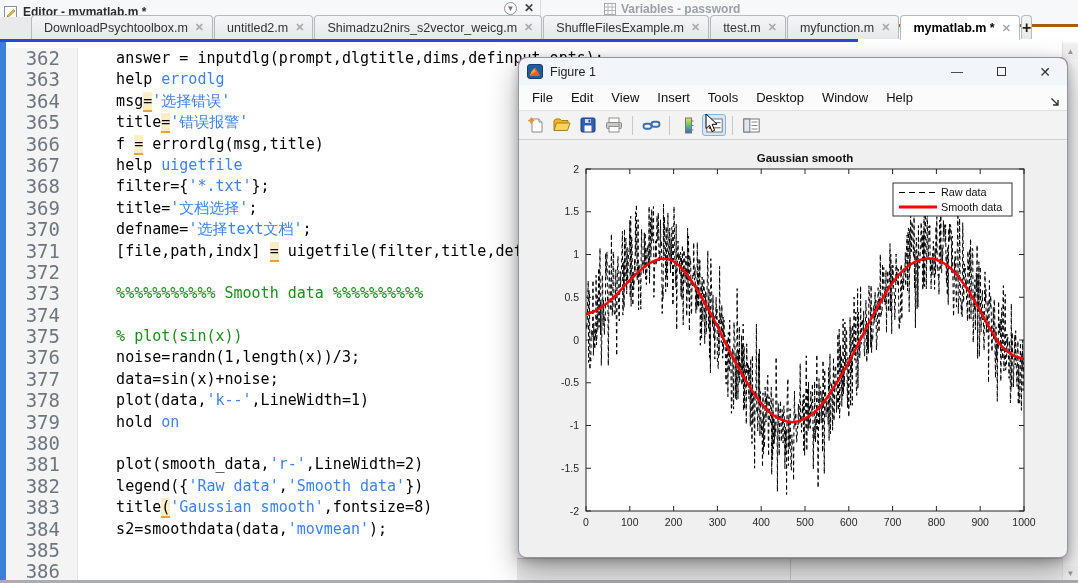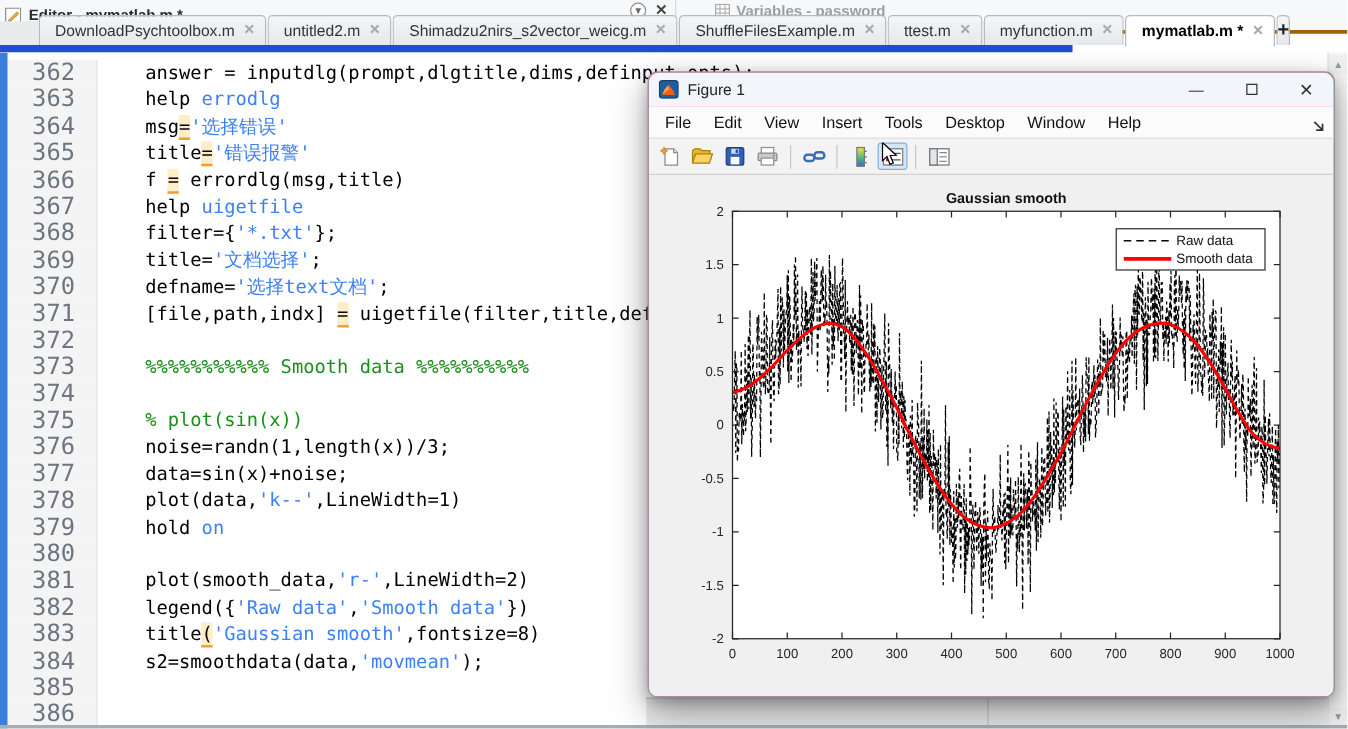--- a/index.html
+++ b/index.html
@@ -13,26 +13,26 @@
     position:absolute; left:0; top:0; width:1078px; height:27px;
     background:#f7f8f9; border-bottom:3px solid #a16207;
     display:flex; align-items:center; font-size:12px; font-weight:700; color:#2b2b2b;
   }
   .top-strip .ed-icon { margin:0 6px 0 4px; display:inline-flex; }
   .panel-controls { position:absolute; left:504px; top:1px; height:15px; display:flex; align-items:center; gap:7px; }
   .circ-btn { width:13px; height:13px; border:1px solid #8f8f8f; border-radius:50%; color:#6e6e6e;
               font-size:8px; line-height:11px; text-align:center; background:#fff; }
   .close-glyph { color:#444; font-size:12px; font-weight:700; line-height:13px; }
   .strip-divider-v { position:absolute; left:540px; top:0; width:1px; height:17px; background:#d8dadc; }
-  .vars-title { position:absolute; left:528px; top:0; height:17px; display:flex; align-items:center; gap:5px;
+  .vars-title { position:absolute; left:560px; top:0; height:17px; display:flex; align-items:center; gap:5px;
                 color:#9aa0a6; font-size:12px; font-weight:700;padding-left:44px; }
   
   .tab-bar {
     position:absolute; left:0; top:17px; width:858px; height:25px;
-    background:#e8eaec; border-bottom:6px solid #1d4ed8;
+    background:#e8eaec; border-bottom:3px solid #1d4ed8;
     display:flex; align-items:flex-end;
   }
   .tab-grip { width:7px; height:15px; margin:0 3px 4px 28px;
     background-image:radial-gradient(#b2b2b2 1px, transparent 1.1px); background-size:3.5px 4px; }
   .tab {
     height:24px; display:flex; align-items:center; gap:7px; padding:0 8px 0 12px;
     border:1px solid #b7babd; border-bottom:none; border-radius:4px 4px 0 0;
     background:linear-gradient(#f4f5f6,#e6e8ea); margin-right:1px;
     font-size:12.5px; color:#333; white-space:nowrap;
   }
@@ -59,21 +59,21 @@
             font-size:8px; text-align:center; line-height:15px; }
   .sb-up { top:2px; } .sb-down { bottom:2px; }
   
   .bottom-strip { position:absolute; left:517px; top:558px; width:545px; height:25px;
                   background:#eaeaea; border-top:1px solid #c9c9c9; }
   .bottom-strip .divider { position:absolute; left:273px; top:0; width:1px; height:25px; background:#c6c6c6; }
   .bottom-edge { position:absolute; left:0; top:580px; width:1078px; height:3px; background:#a7adb3; }
   
   .fig-window {
     position:absolute; left:518px; top:57px; width:550px; height:501px;
-    background:#ec4899; border:1px solid #90979f; border-radius:8px;
+    background:#d946ef; border:1px solid #90979f; border-radius:8px;
     box-shadow:0 12px 30px rgba(0,0,0,.35), 0 3px 10px rgba(0,0,0,.22);
     z-index:10; overflow:hidden;
   }
   .fig-titlebar { height:27px; background:#f2f6fa; display:flex; align-items:center;
                   border-radius:8px 8px 0 0; padding-left:8px; }
   .fig-titlebar .ttl { font-size:12.5px; color:#222; margin-left:7px; flex:1; }
   .cap-btn { width:44px; height:27px; display:flex; align-items:center; justify-content:center;
              color:#333; font-size:12px; }
   .cap-btn .sq { width:9px; height:9px; border:1.2px solid #333; display:inline-block; }
   .fig-menubar { height:26px; background:#fbfbfb; display:flex; align-items:center; padding-left:4px;

